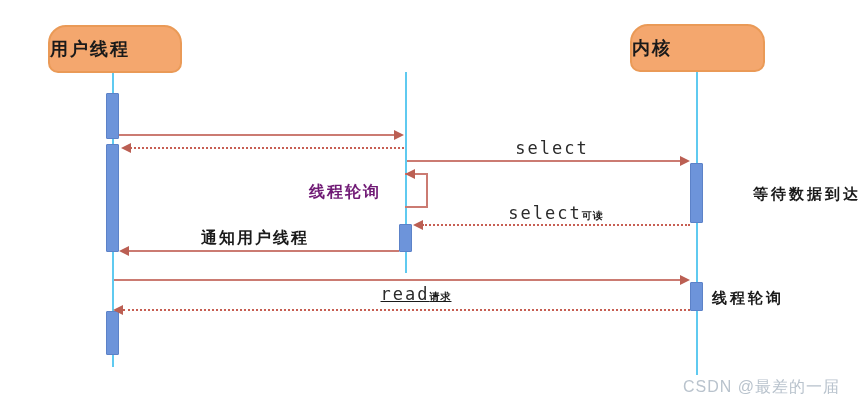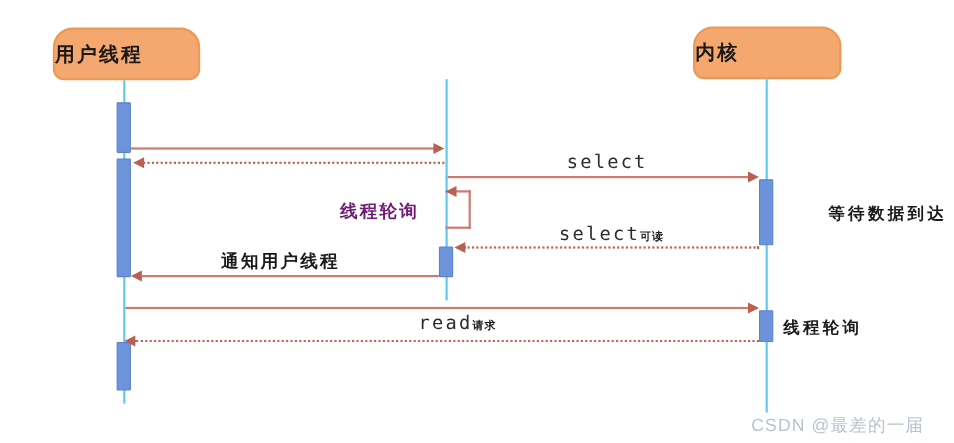--- a/index.html
+++ b/index.html
@@ -167,21 +167,21 @@
     <span class="mono">select</span><span class="cjk">可读</span>
   </div>
   <div class="note-label" style="left:753px; top:185px;">等待数据到达</div>
 
   <div class="line-solid" style="left:129px; top:250px; width:270px;"></div>
   <div class="head-left" style="left:119px; top:246px;"></div>
   <div class="msg-label" style="left:255px; top:228px;">通知用户线程</div>
 
   <div class="line-solid" style="left:114px; top:279px; width:566px;"></div>
   <div class="head-right" style="left:680px; top:275px;"></div>
-  <div class="msg-label" style="left:416px; top:284px;">
+  <div class="msg-label" style="left:416px; top:284px;text-decoration:underline;">
     <span class="mono">read</span><span class="cjk">请求</span>
   </div>
   <div class="note-label" style="left:712px; top:289px;">线程轮询</div>
 
   <div class="line-dotted" style="left:123px; top:309px; width:567px;"></div>
   <div class="head-left" style="left:113px; top:305px;"></div>
 
   <div class="watermark" style="left:683px; top:377px;text-align:center;">CSDN @最差的一届</div>
 
 </div>

